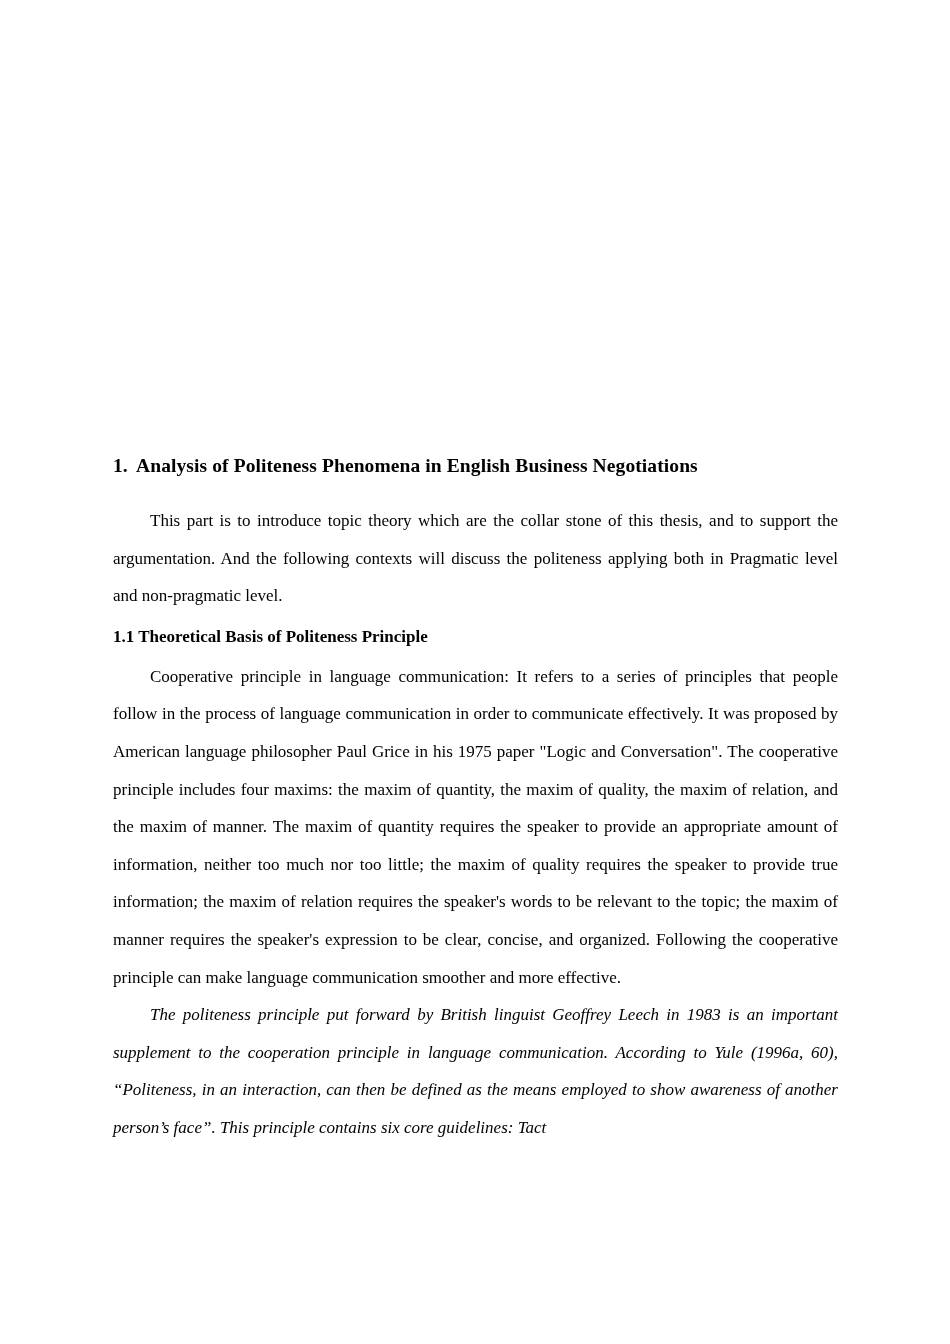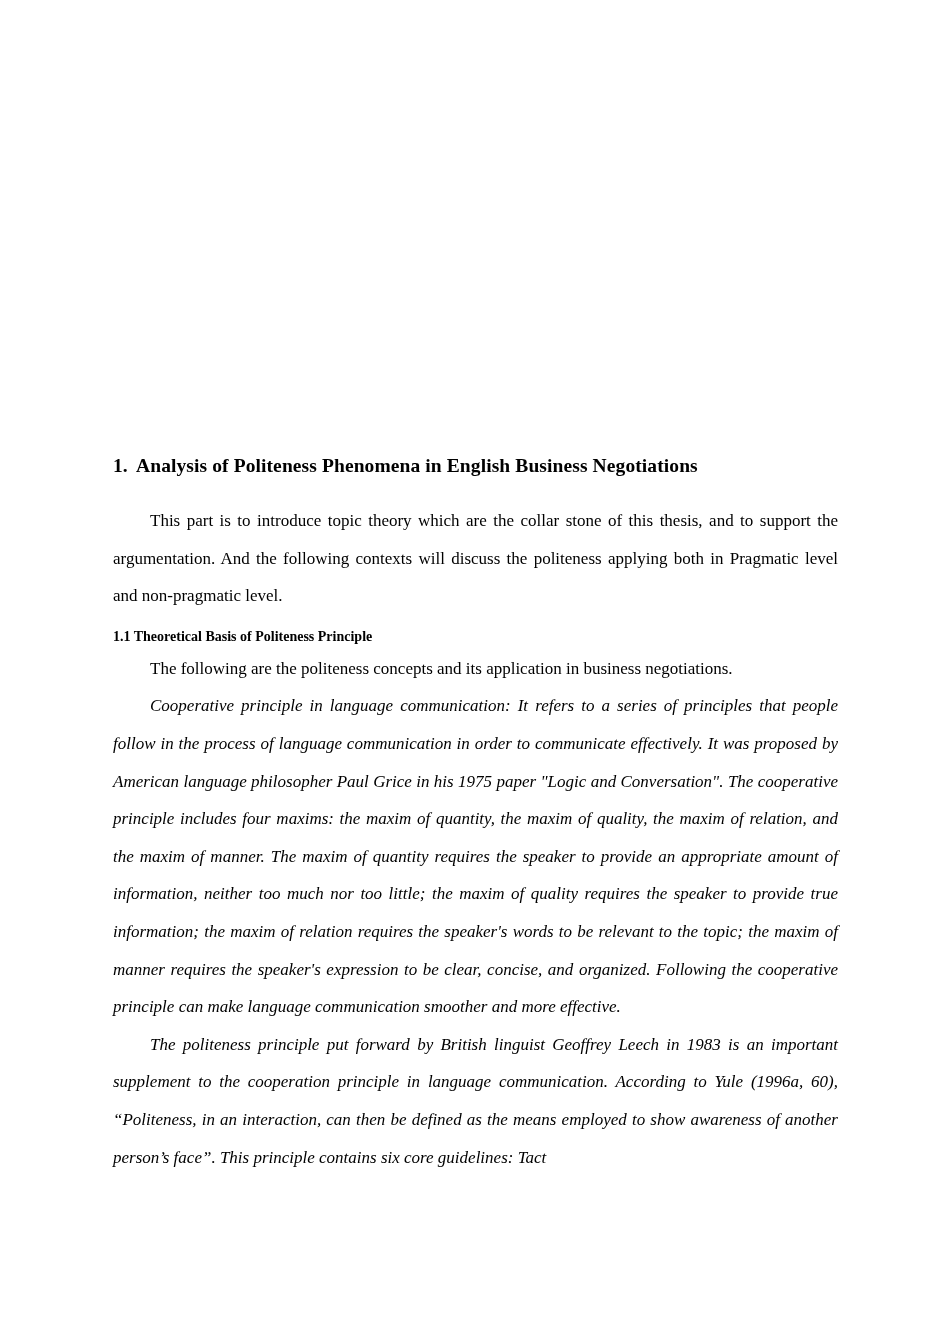--- a/index.html
+++ b/index.html
@@ -35,24 +35,24 @@
     line-height: 28px;
     margin: 0 0 22px 0;
     letter-spacing: 0.1px;
     white-space: nowrap;
   }
   .h1 .num {
     display: inline-block;
     min-width: 23px;
   }
   .h2 {
-    font-size: 14px;
+    font-size: 17px;
     font-weight: bold;
     line-height: 24px;
-    margin: 10px 0 1px 0;
+    margin: 10px 0 9px 0;
   }
   .h3 {
     font-size: 16.5px;
     font-weight: bold;
     line-height: 24px;
     margin: 10px 0 9px 0;
   }
   .h3 .num {
     display: inline-block;
     width: 65px;
@@ -81,21 +81,20 @@
 <div class="page">
 
   <div class="page-body">
 
     <h1 class="h1"><span class="num">1.</span><span>Analysis of Politeness Phenomena in English Business Negotiations</span></h1>
 
     <p class="para">This part is to introduce topic theory which are the collar stone of this thesis, and to support the argumentation. And the following contexts will discuss the politeness applying both in Pragmatic level and non-pragmatic level.</p>
 
     <h2 class="h2">1.1 Theoretical Basis of Politeness Principle</h2>
 
-    <p class="para no-justify">The following are the politeness concepts and its application in business negotiations.</p>
 
 
     <p class="para">Cooperative principle in language communication: It refers to a series of principles that people follow in the process of language communication in order to communicate effectively. It was proposed by American language philosopher Paul Grice in his 1975 paper "Logic and Conversation". The cooperative principle includes four maxims: the maxim of quantity, the maxim of quality, the maxim of relation, and the maxim of manner. The maxim of quantity requires the speaker to provide an appropriate amount of information, neither too much nor too little; the maxim of quality requires the speaker to provide true information; the maxim of relation requires the speaker's words to be relevant to the topic; the maxim of manner requires the speaker's expression to be clear, concise, and organized. Following the cooperative principle can make language communication smoother and more effective.</p>
 
     <p class="para">The politeness principle put forward by British linguist Geoffrey Leech in 1983 is an important supplement to the cooperation principle in language communication. According to Yule (1996a, 60), “Politeness, in an interaction, can then be defined as the means employed to show awareness of another person’s face”. This principle contains six core guidelines: Tact</p>
 
   </div>
 
 </div>
 

